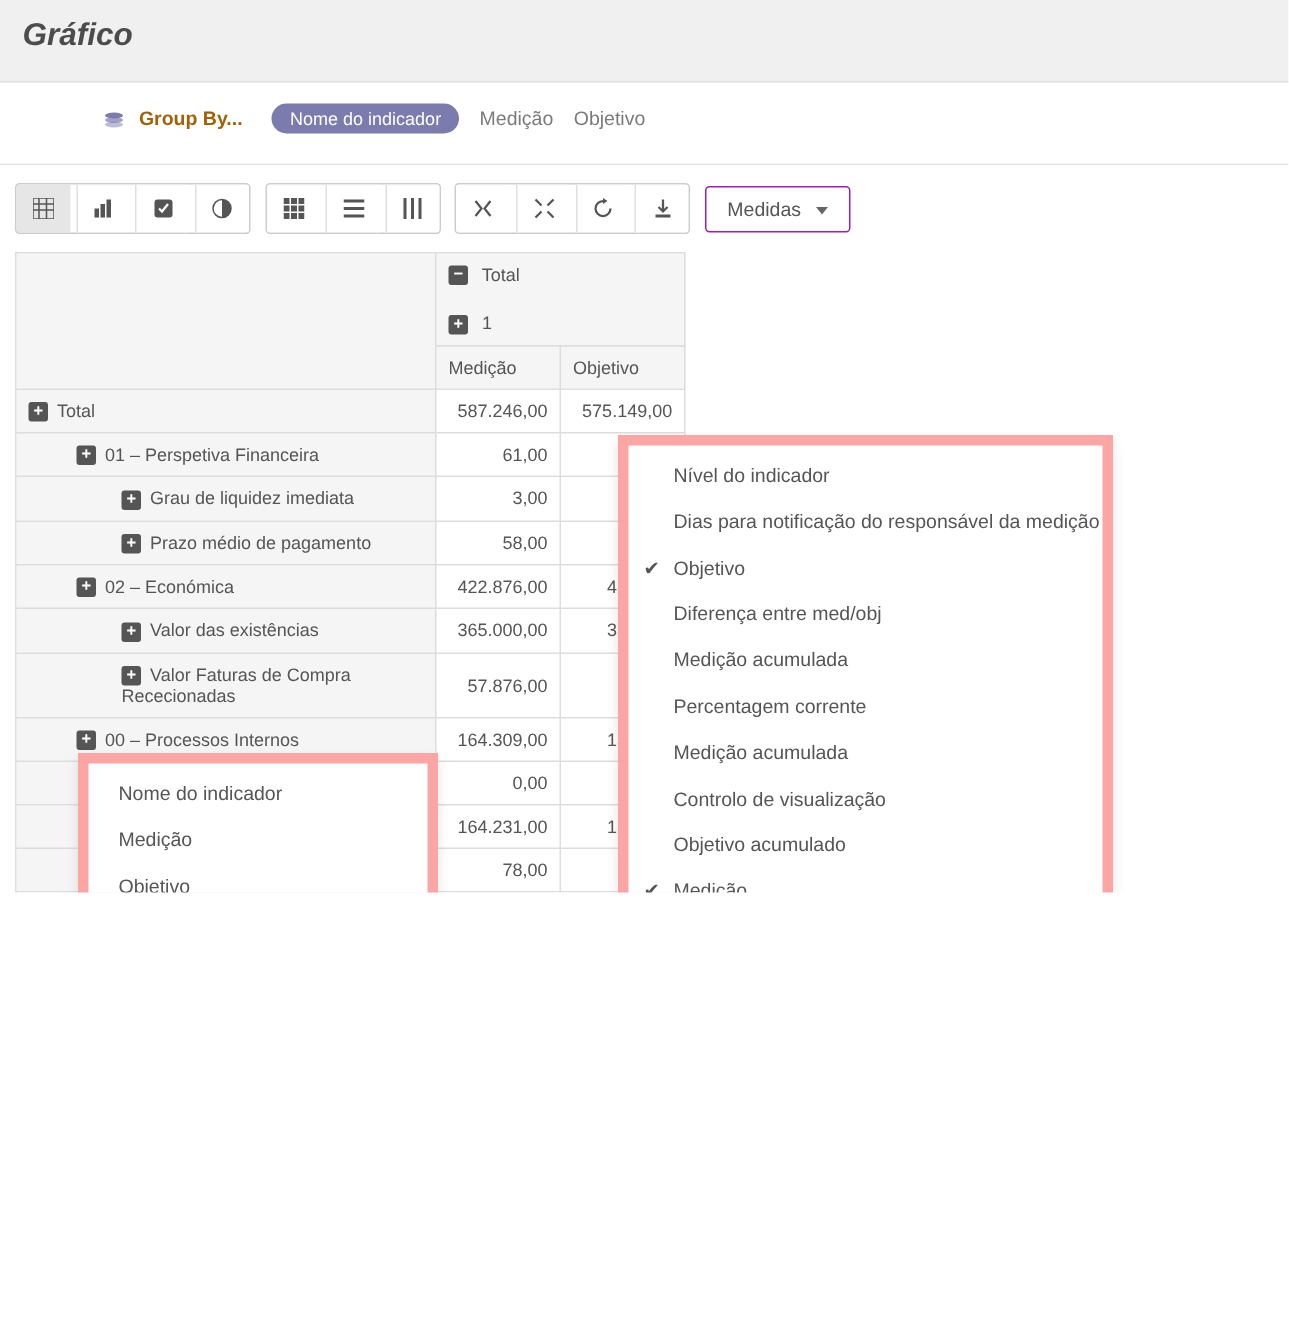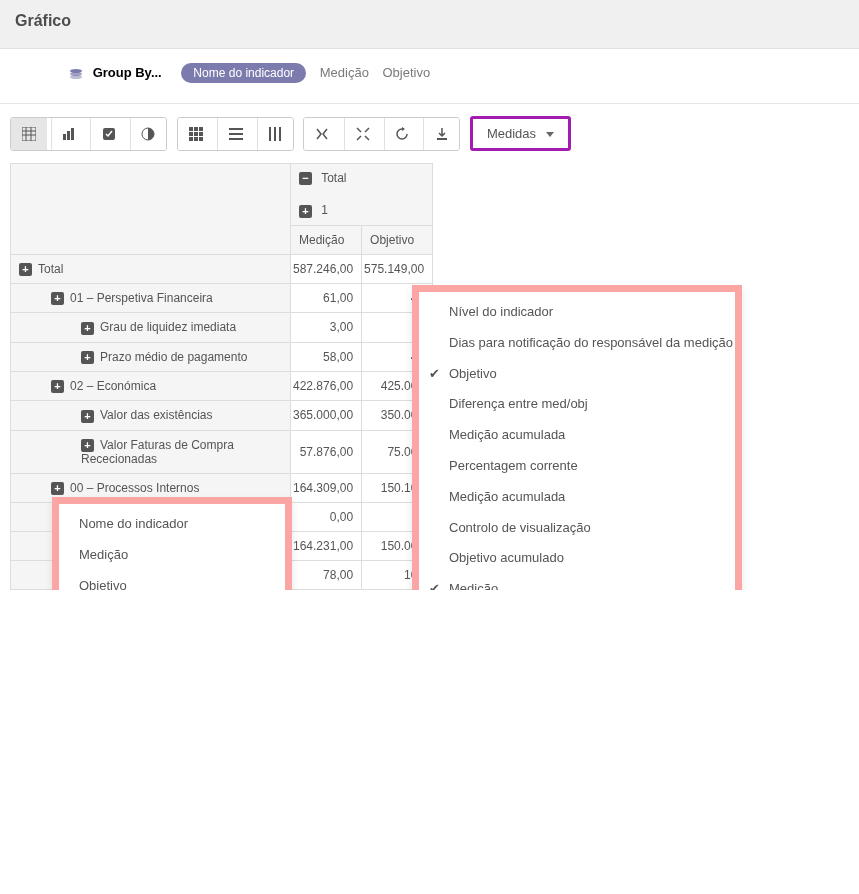--- a/index.html
+++ b/index.html
@@ -1,36 +1,36 @@
 <!DOCTYPE html>
 <html><head>
 <meta charset="utf-8">
 <style>
 * { box-sizing: border-box; margin: 0; padding: 0; }
 body { font-family: Arial, Helvetica, sans-serif; font-size: 13px; color: #4c4c4c; background: #fff; width: 859px; }
 .header-bar { background: #f0f0f0; padding: 12px 15px 18px; border-bottom: 1px solid #e0e0e0; }
-.header-bar h2 { font-size: 16px; font-weight: bold; color: #4c4c4c; }
+.header-bar h2 { font-size: 21px; font-weight: bold; color: #4c4c4c; font-style: italic; }
 .group-by-bar { padding: 14px 0 20px 69px; border-bottom: 1px solid #e5e5e5; }
-.group-by-label { color: #000000; font-weight: bold; font-size: 13px; cursor: pointer; margin-top: 24px; }
+.group-by-label { color: #a16207; font-weight: bold; font-size: 13px; cursor: pointer; margin-top: 24px; }
 .group-by-label .icon { margin-right: 6px; }
 .pill { display: inline-block; background: #7c7bad; color: #fff; border-radius: 10px; padding: 3px 12px; font-size: 12px; margin-left: 16px; }
 .pill-gray { display: inline-block; color: #7a7a7a; font-size: 13px; margin-left: 10px; }
 .toolbar { padding: 12px 10px; }
 .btn-group { display: inline-block; border: 1px solid #ccc; border-radius: 3px; overflow: hidden; vertical-align: middle; margin-right: 6px; background:#fff;}
 .btn-group .btn { display: inline-block; width: 36px; height: 32px; border: none; background: #fff; border-left: 1px solid #e0e0e0; cursor: pointer; vertical-align: middle; text-align:center; line-height:32px; font-size:14px; color:#555;}
 .btn-group .btn:first-child { border-left: none; }
 .btn-group .btn.active { background: #e6e6e6; }
-.btn-medidas { display: inline-block; border: 3px solid #a21caf; border-radius: 3px; background: #fff; padding: 7px 14px; font-size: 13px; color: #555; cursor: pointer; vertical-align: middle;}
+.btn-medidas { display: inline-block; border: 1px solid #a21caf; border-radius: 3px; background: #fff; padding: 7px 14px; font-size: 13px; color: #555; cursor: pointer; vertical-align: middle;}
 .caret { display:inline-block; width:0; height:0; border-left:4px solid transparent; border-right:4px solid transparent; border-top:5px solid #666; margin-left:6px; vertical-align:middle;}
 .pivot-wrap { position: relative; padding: 0 10px; }
 table.pivot { border-collapse: collapse; background:#fff; }
 table.pivot th, table.pivot td { border: 1px solid #ddd; padding: 7px 8px; font-size: 12px; color: #555; }
 table.pivot th { background: #f5f5f5; font-weight: normal; text-align: left; }
 table.pivot .col-header { vertical-align: top; }
-table.pivot .num { text-align: right; padding-left: 2px; }
+table.pivot .num { text-align: right; padding-left: 14px; }
 .expand-box { display: inline-block; width: 13px; height: 13px; background: #555; color: #fff; font-size: 11px; line-height: 13px; text-align: center; border-radius: 2px; margin-right: 6px; vertical-align: middle; font-weight:bold;}
 .expand-box.minus::before { content: "−"; }
 .expand-box.plus::before { content: "+"; }
 .indent-1 { padding-left: 40px !important; }
 .indent-2 { padding-left: 70px !important; }
 .row-label { cursor: pointer; }
 .dropdown { position: absolute; background: #fff; border: 7px solid #fca5a5; box-shadow: 0 4px 8px rgba(0,0,0,0.1); padding: 5px 0; z-index: 10; min-width: 230px; }
 .dropdown .item { padding: 5px 14px 5px 20px; font-size: 13px; color: #555; cursor: pointer; white-space:nowrap; line-height:1.6;}
 .dropdown .item .sub-caret { float: right; color: #888; font-size: 11px; margin-top:3px;}
 .dropdown.measures .item { padding-left: 30px; position: relative; }

